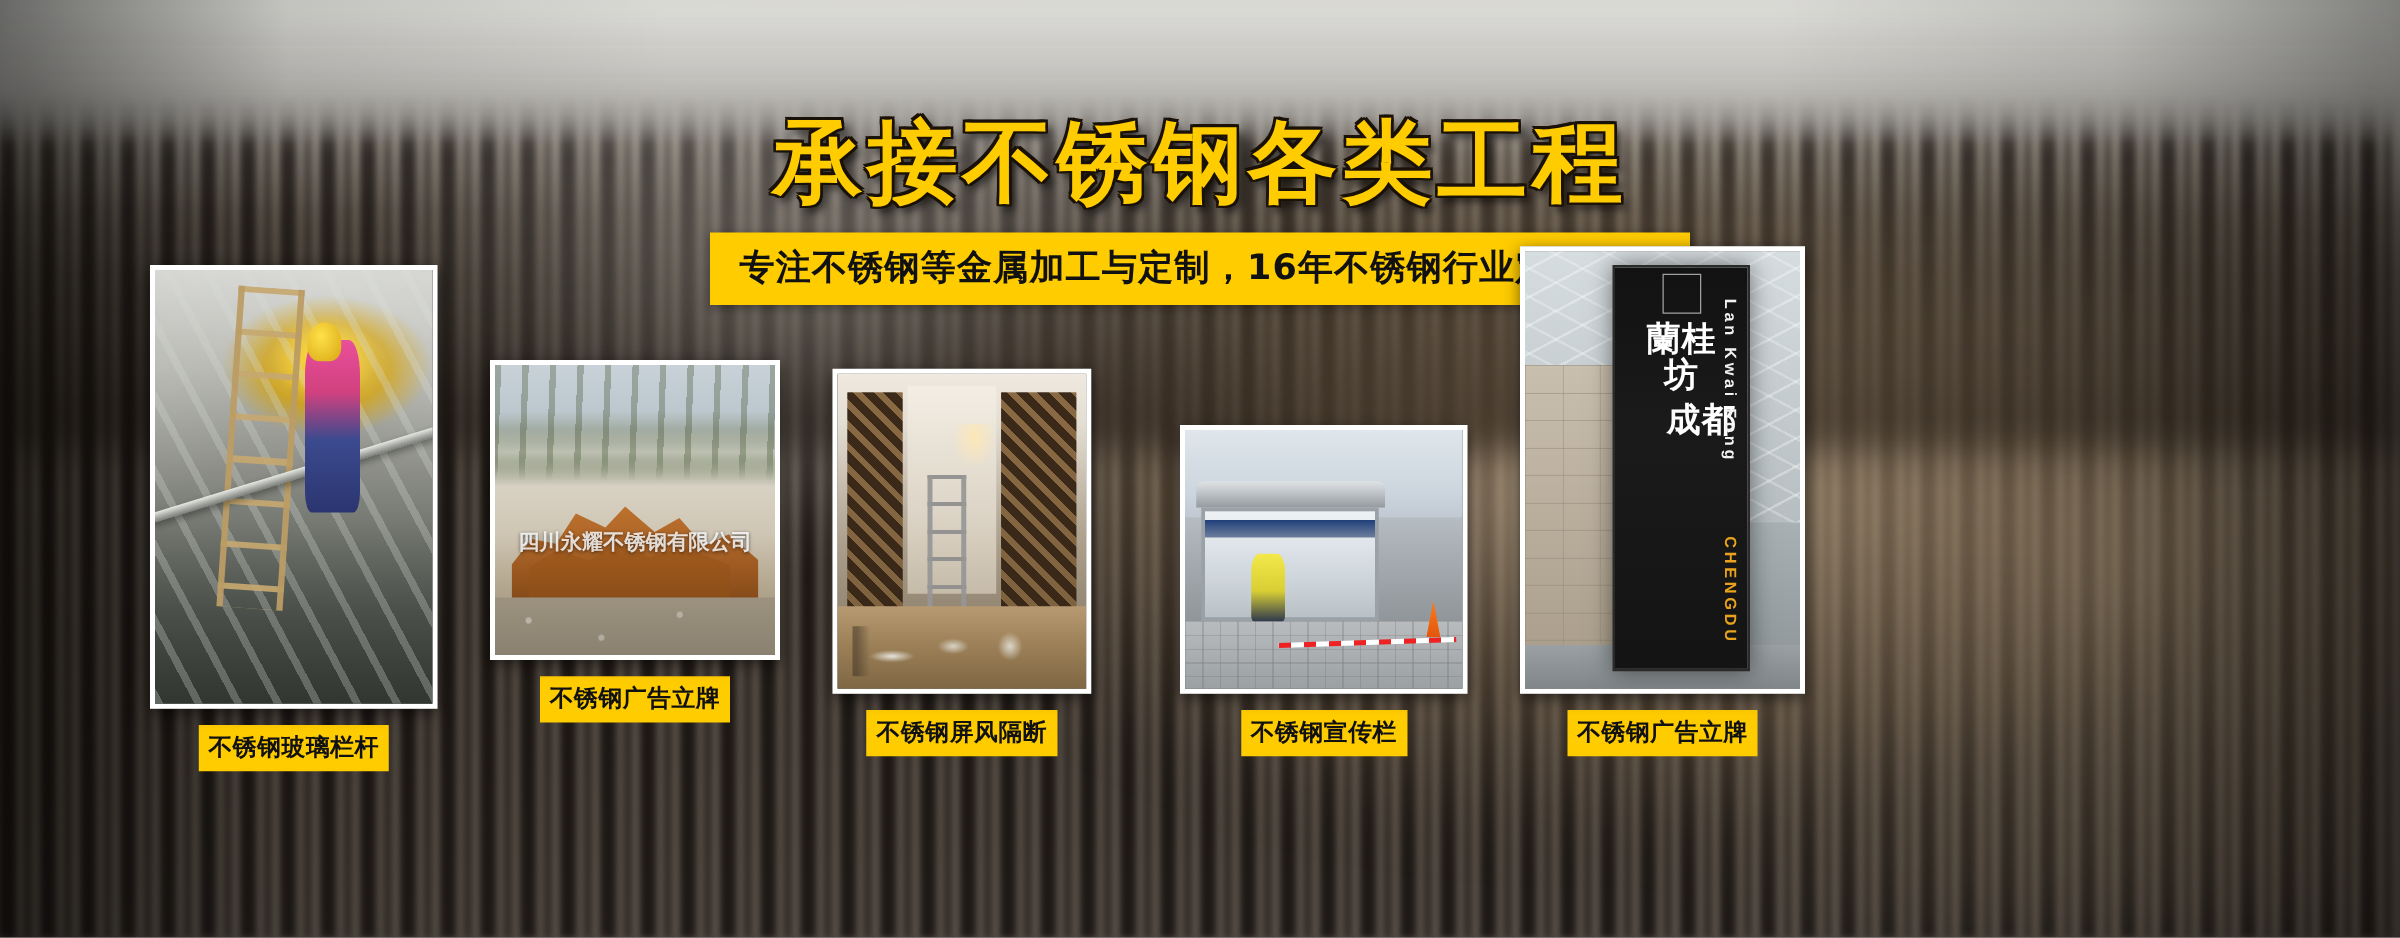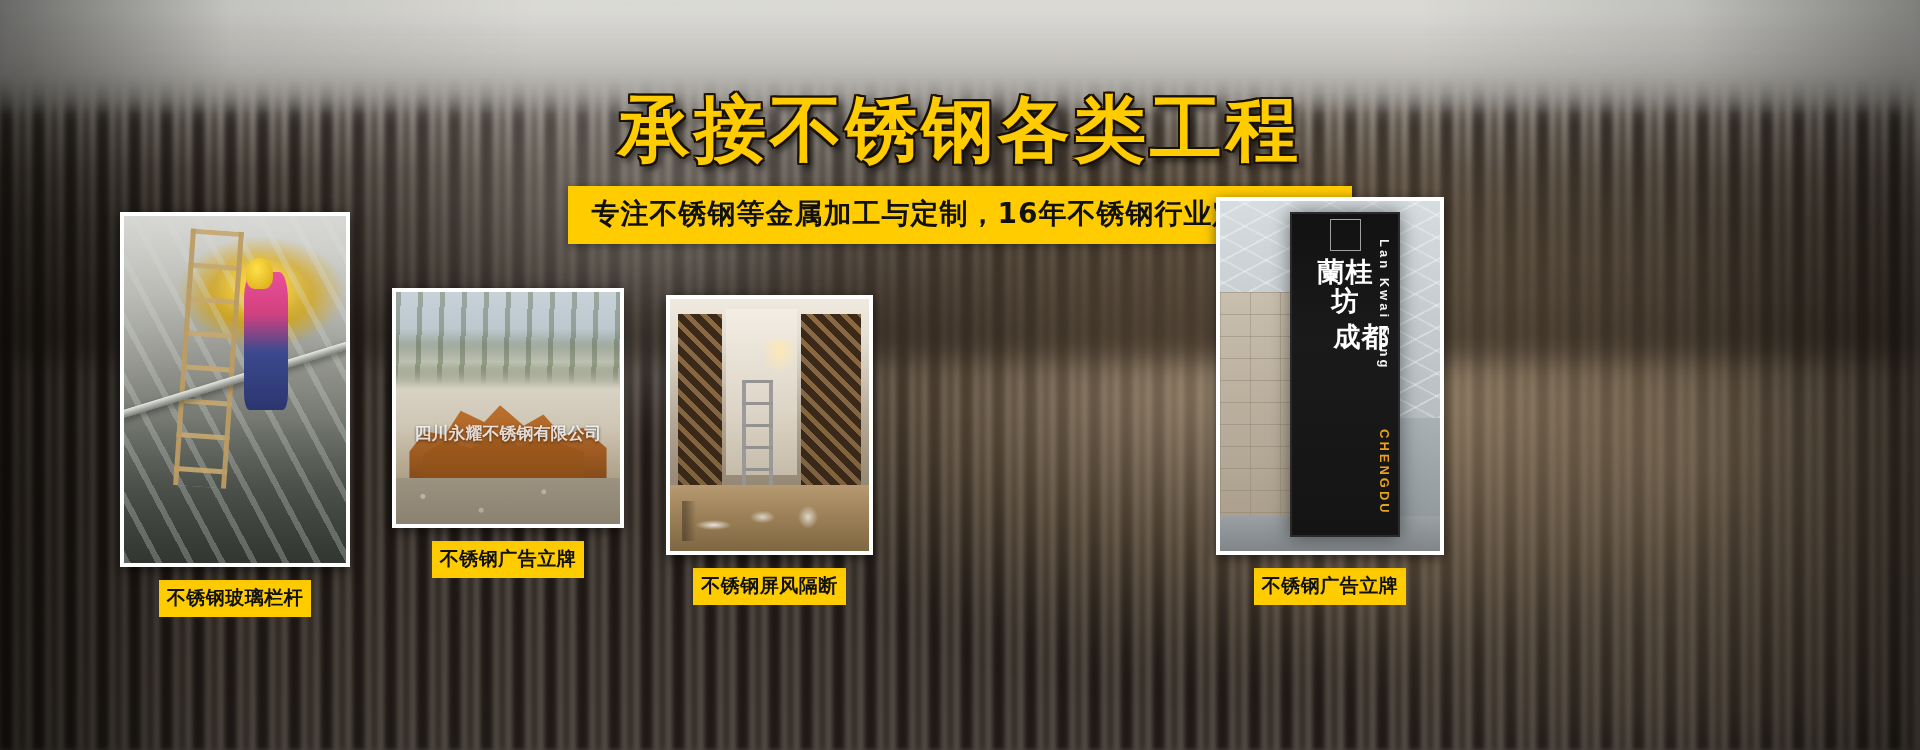--- a/index.html
+++ b/index.html
@@ -425,20 +425,38 @@
           <div class="ph3-ladder"></div>
           <div class="ph3-table"></div>
           <div class="ph3-items"></div>
         </div>
       </div>
       <div class="cap-wrap">
         <div class="caption">不锈钢屏风隔断</div>
       </div>
     </div>
 
+    <div class="card" style="left:944px; top:340px; width:230px;">
+      <div class="frame" style="height:215px;">
+        <div class="photo ph4">
+          <div class="ph4-sky"></div>
+          <div class="ph4-pavers"></div>
+          <div class="ph4-roof"></div>
+          <div class="ph4-case">
+            <div class="ph4-caseband"></div>
+          </div>
+          <div class="ph4-worker"></div>
+          <div class="ph4-tape"></div>
+          <div class="ph4-cone"></div>
+        </div>
+      </div>
+      <div class="cap-wrap">
+        <div class="caption">不锈钢宣传栏</div>
+      </div>
+    </div>
 
     <div class="card" style="left:1216px; top:197px; width:228px;">
       <div class="frame" style="height:358px;">
         <div class="photo ph5">
           <div class="ph5-bldg"></div>
           <div class="ph5-stone"></div>
           <div class="ph5-ground"></div>
           <div class="ph5-pylon">
             <div class="ph5-txt">
               <div class="ph5-badge"></div>

